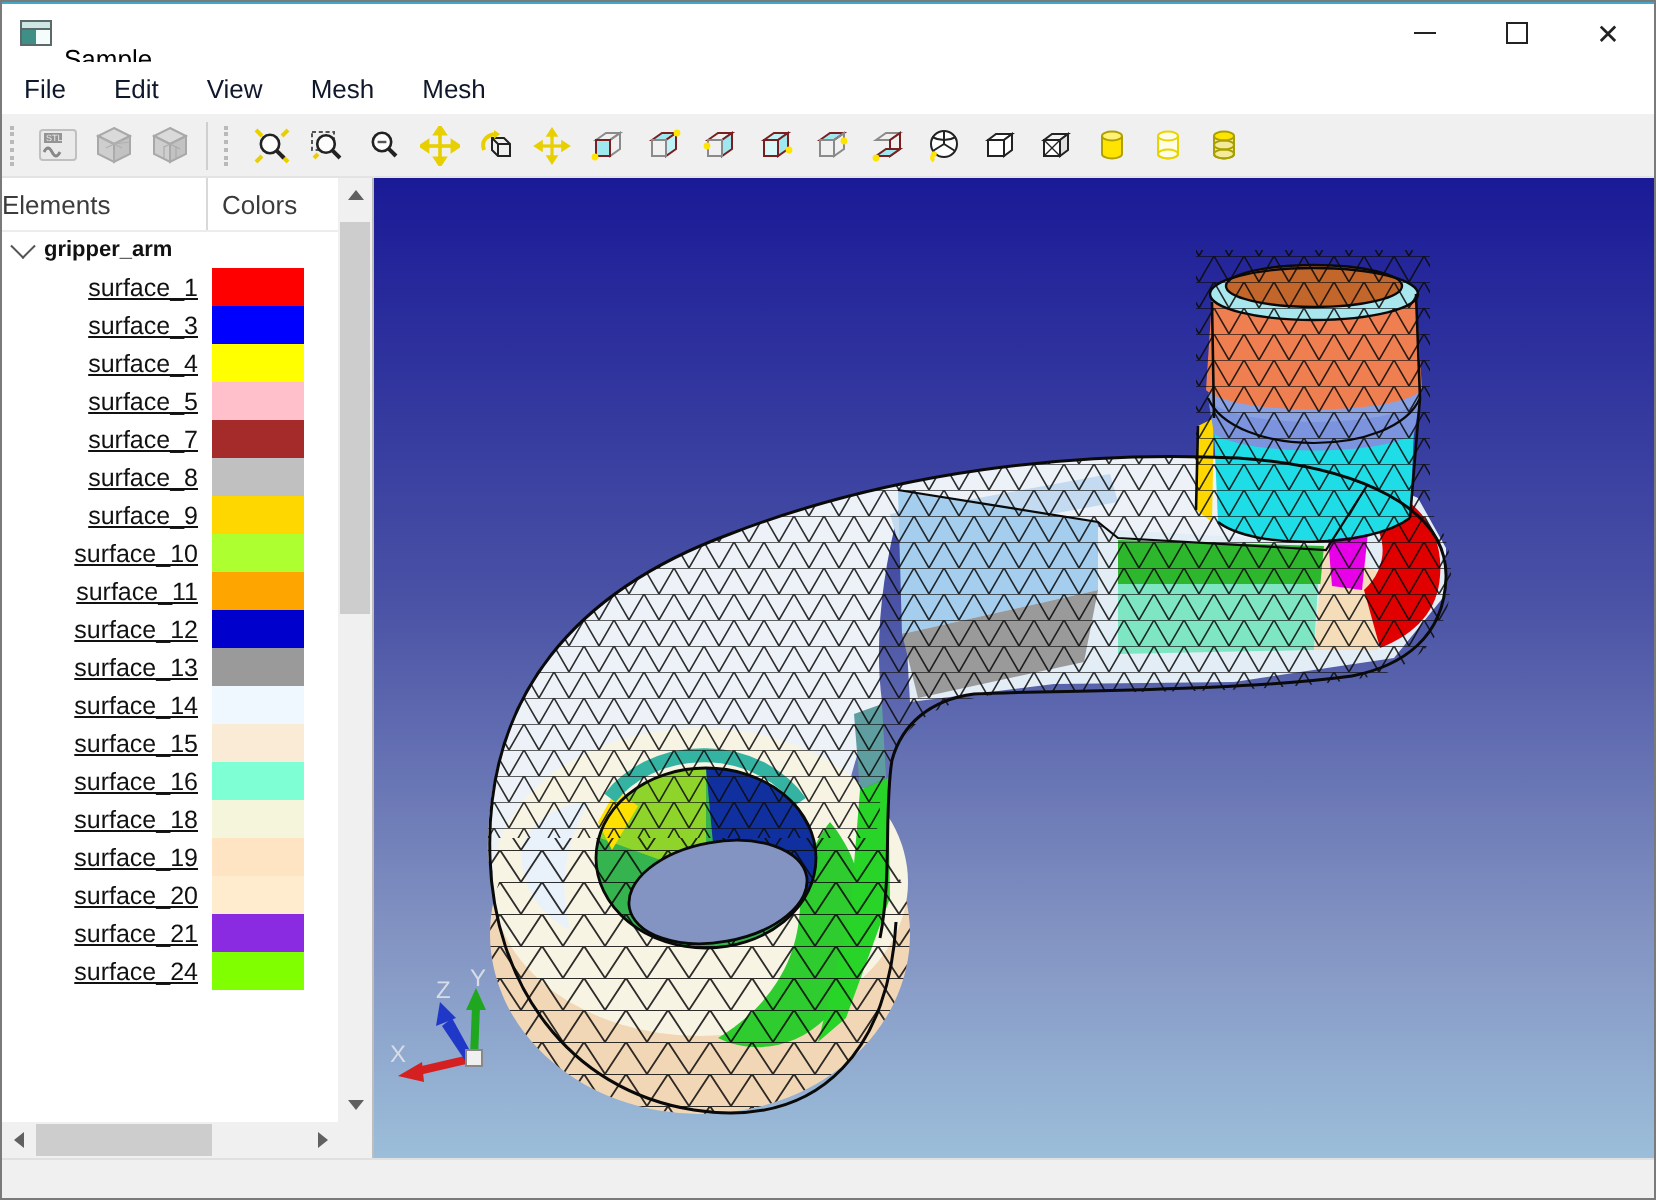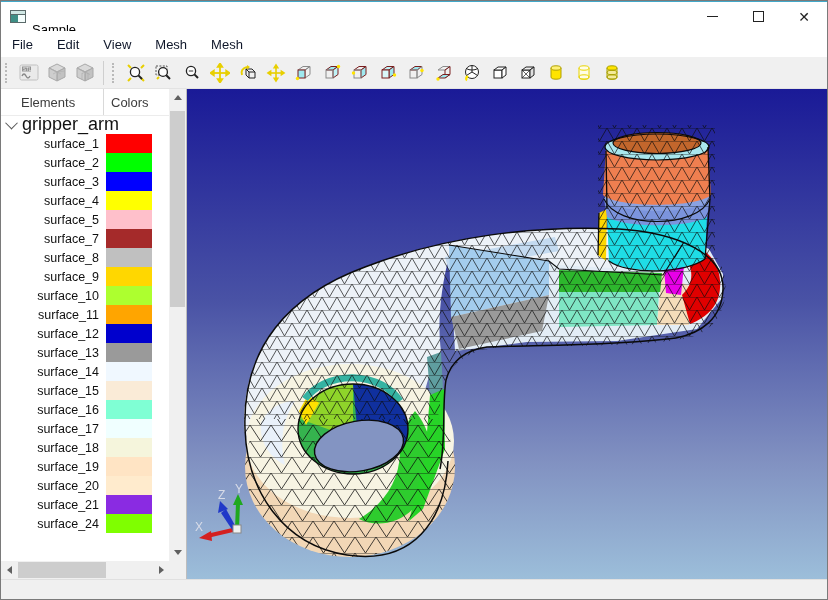--- a/index.html
+++ b/index.html
@@ -21,27 +21,27 @@
   .toolbar{position:absolute;left:0;top:56px;width:100%;height:32px;background:#f0f0f0;display:flex;align-items:center;box-sizing:border-box;border-bottom:1px solid #e3e3e3;}
   .grip{width:5px;height:20px;margin:0 3px 0 4px;border-left:2px dotted #b9b9b9;}
   .tsep{width:1px;height:24px;background:#cfcfcf;margin:0 4px;}
   .tbtn{width:28px;height:26px;display:flex;align-items:center;justify-content:center;border-radius:2px;}
   .tbtn.disabled{opacity:.55;filter:grayscale(1);}
   .tbtn svg{display:block;}
   
   .panel{position:absolute;left:0;top:88px;width:186px;height:490px;background:#fff;border-right:1px solid #bdbdbd;box-sizing:border-box;}
   .panel-header{position:absolute;left:0;top:0;width:169px;height:26px;display:flex;border-bottom:1px solid #ececec;background:#fff;}
   .ph-cell{font-size:13px;color:#3c3c3c;display:flex;align-items:center;}
-  .ph-elements{width:103px;padding-left:20px;box-sizing:border-box;border-right:1px solid #d9d9d9;}
+  .ph-elements{width:103px;padding-left:0;box-sizing:border-box;border-right:1px solid #d9d9d9;}
   .ph-colors{padding-left:7px;}
   .tree{position:absolute;left:0;top:26px;width:169px;height:446px;overflow:hidden;}
-  .tree-root-row{height:19px;display:flex;align-items:center;font-size:18px;color:#111;}
+  .tree-root-row{height:19px;display:flex;align-items:center;font-size:11px;color:#111;font-weight:bold;}
   .tw-chevron{width:8px;height:8px;margin:0 6px 0 6px;border-right:1.6px solid #555;border-bottom:1.6px solid #555;transform:rotate(45deg) translate(-1px,-1px);}
   .tree-row{height:19px;display:flex;align-items:center;font-size:12.5px;color:#111;}
-  .tr-label{width:102px;text-align:right;padding-right:4px;box-sizing:border-box;white-space:nowrap;}
+  .tr-label{width:102px;text-align:right;padding-right:4px;box-sizing:border-box;white-space:nowrap;text-decoration:underline;}
   .tr-swatch{width:46px;height:19px;margin-left:3px;}
   
   .vscroll{position:absolute;right:0;top:0;width:17px;height:472px;background:#f0f0f0;}
   .vthumb{position:absolute;left:1px;top:22px;width:15px;height:196px;background:#cdcdcd;}
   .hscroll{position:absolute;left:0;bottom:0;width:169px;height:18px;background:#f0f0f0;display:flex;align-items:center;}
   .hthumb{position:absolute;left:17px;top:1px;width:88px;height:16px;background:#cdcdcd;}
   .sb-btn{position:absolute;width:17px;height:17px;display:flex;align-items:center;justify-content:center;}
   .tri-up{width:0;height:0;border-left:4px solid transparent;border-right:4px solid transparent;border-bottom:5px solid #606060;}
   .tri-down{width:0;height:0;border-left:4px solid transparent;border-right:4px solid transparent;border-top:5px solid #606060;}
   .tri-left{width:0;height:0;border-top:4px solid transparent;border-bottom:4px solid transparent;border-right:5px solid #606060;}
@@ -271,24 +271,20 @@
       <div class="tree-root-row">
         <div class="tw-chevron"></div>
         <span>gripper_arm</span>
       </div>
       <div id="tree-rows">
           <div class="tree-row">
             <div class="tr-label">surface_1</div>
             <div class="tr-swatch" style="background: rgb(255, 0, 0);"></div>
           </div>
           <div class="tree-row">
-            <div class="tr-label">surface_2</div>
-            <div class="tr-swatch" style="background: rgb(0, 255, 0);"></div>
-          </div>
-          <div class="tree-row">
             <div class="tr-label">surface_3</div>
             <div class="tr-swatch" style="background: rgb(0, 0, 255);"></div>
           </div>
           <div class="tree-row">
             <div class="tr-label">surface_4</div>
             <div class="tr-swatch" style="background: rgb(255, 255, 0);"></div>
           </div>
           <div class="tree-row">
             <div class="tr-label">surface_5</div>
             <div class="tr-swatch" style="background: rgb(255, 192, 203);"></div>
@@ -325,24 +321,20 @@
             <div class="tr-label">surface_14</div>
             <div class="tr-swatch" style="background: rgb(240, 248, 255);"></div>
           </div>
           <div class="tree-row">
             <div class="tr-label">surface_15</div>
             <div class="tr-swatch" style="background: rgb(250, 235, 215);"></div>
           </div>
           <div class="tree-row">
             <div class="tr-label">surface_16</div>
             <div class="tr-swatch" style="background: rgb(127, 255, 212);"></div>
-          </div>
-          <div class="tree-row">
-            <div class="tr-label">surface_17</div>
-            <div class="tr-swatch" style="background: rgb(240, 255, 255);"></div>
           </div>
           <div class="tree-row">
             <div class="tr-label">surface_18</div>
             <div class="tr-swatch" style="background: rgb(245, 245, 220);"></div>
           </div>
           <div class="tree-row">
             <div class="tr-label">surface_19</div>
             <div class="tr-swatch" style="background: rgb(255, 228, 196);"></div>
           </div>
           <div class="tree-row">

